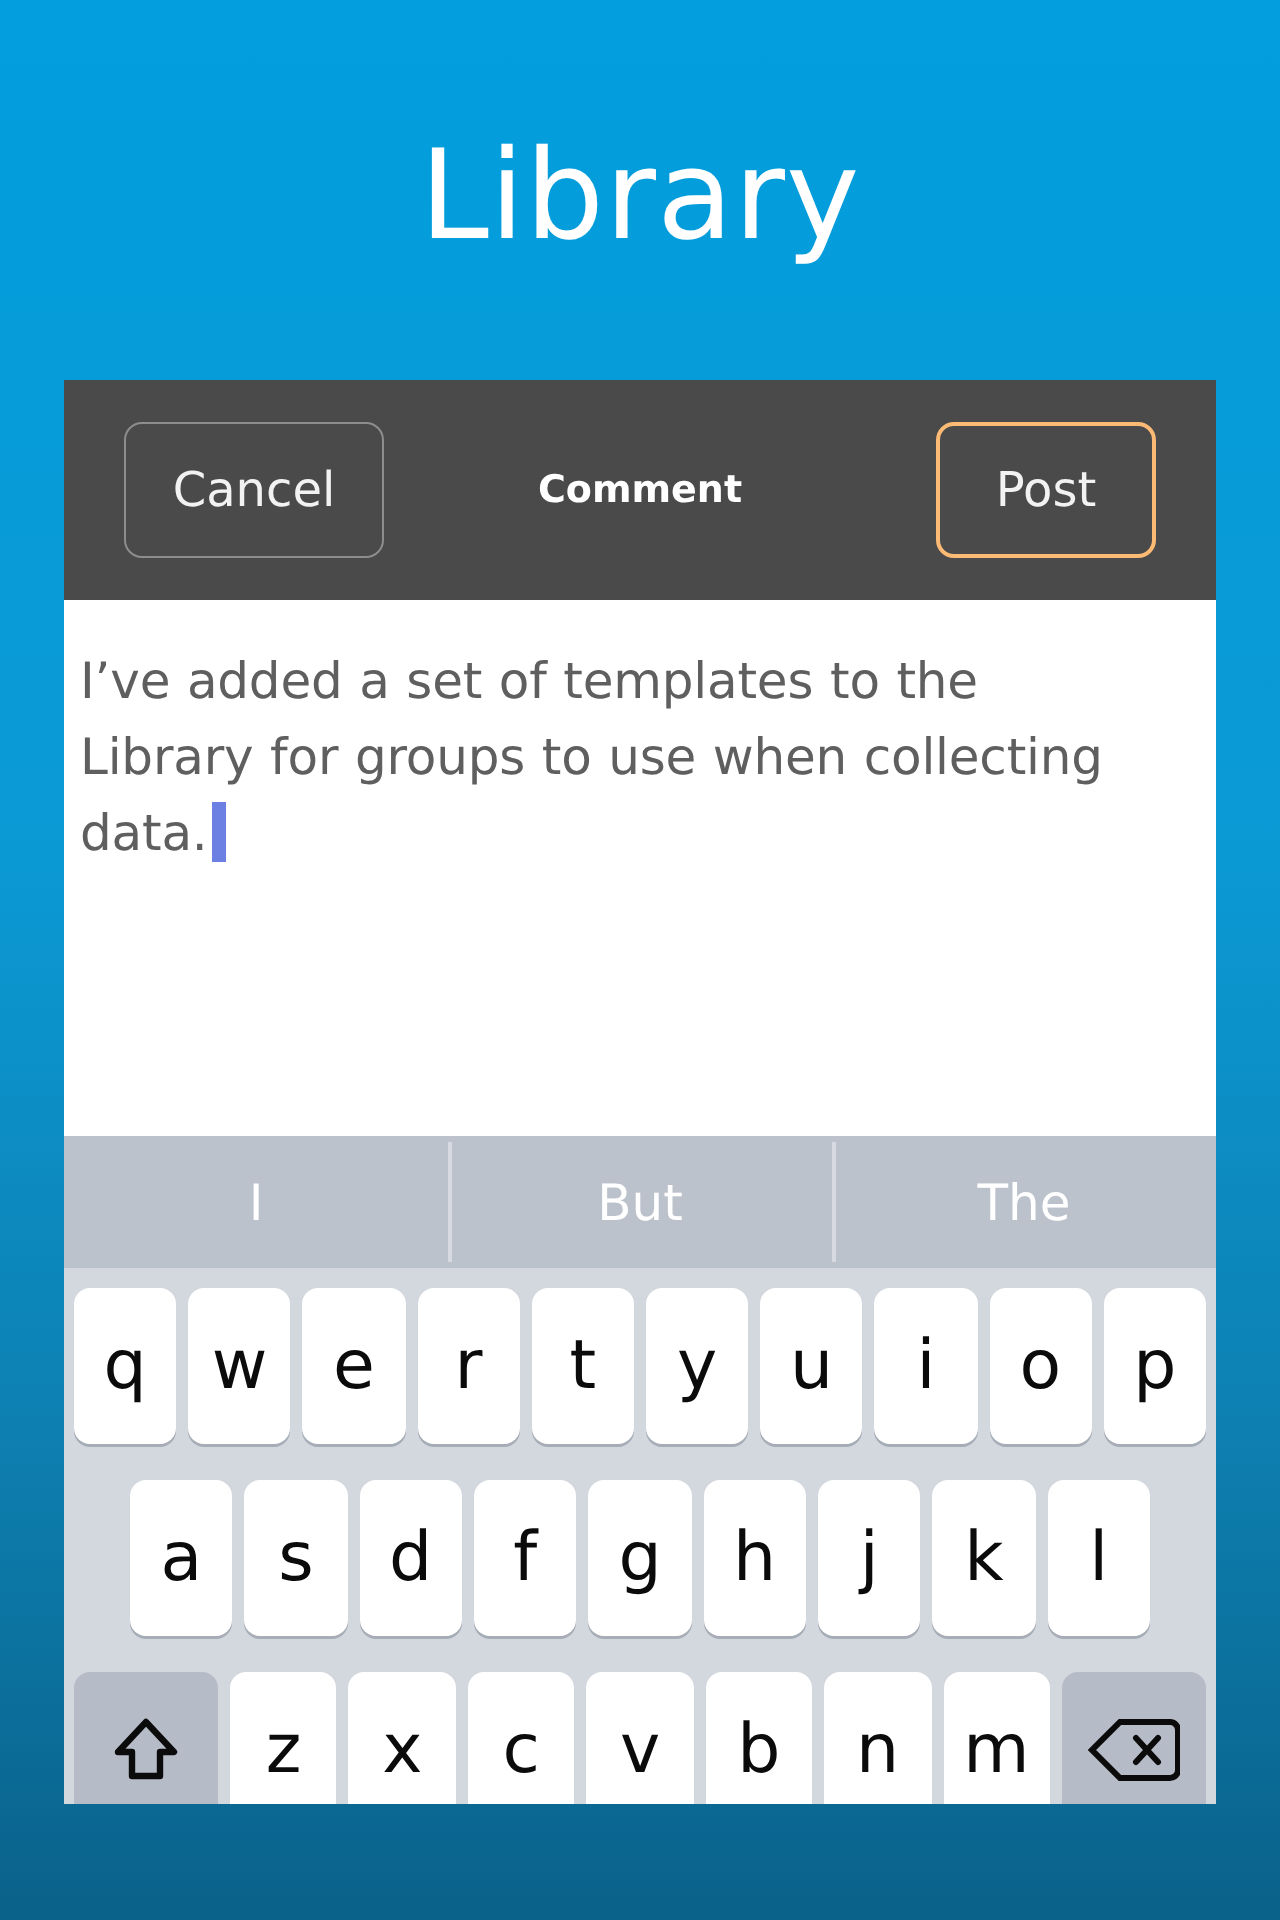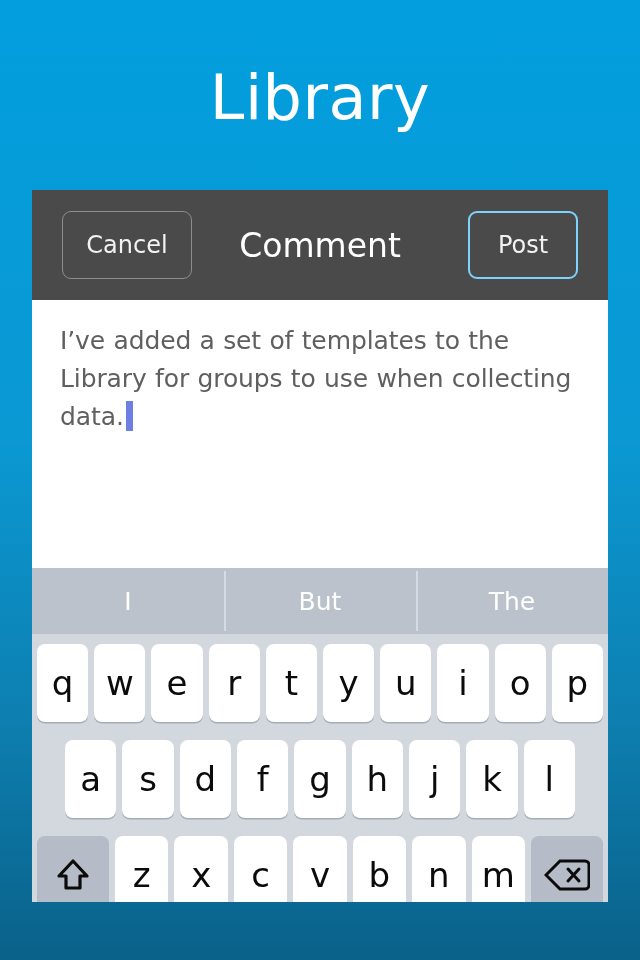--- a/index.html
+++ b/index.html
@@ -51,40 +51,40 @@
     font-family:"DejaVu Sans", sans-serif;
     display:flex; align-items:center; justify-content:center;
     cursor:pointer;
     user-select:none;
   }
   .hdr-btn.cancel {
     border:1.5px solid #8d8d8d;
     width:130px; height:68px;
   }
   .hdr-btn.post {
-    border:2px solid #7dd3fc;
+    border:2px solid #fdba74;
     width:110px; height:68px;
   }
   .modal-title {
     position:absolute; left:0; top:0; width:100%; height:100%;
     display:flex; align-items:center; justify-content:center;
     color:#ffffff;
-    font-size:33px;
-    font-weight:normal;
+    font-size:19px;
+    font-weight:bold;
     font-family:"DejaVu Sans", sans-serif;
     pointer-events:none;
     border-radius:29px;
   }
 
   
   .modal-body {
     background:#ffffff;
     flex:0 0 auto;
     height:268px;
-    padding:22px 26px 0 28px;
+    padding:22px 26px 0 8px;
     position:relative;
   }
   .comment-text {
     color:#5f5f5f;
     font-size:25px;
     line-height:38px;
     font-family:"DejaVu Sans", sans-serif;
     letter-spacing:-0.1px;
     word-spacing:0.5px;
     display:inline;

